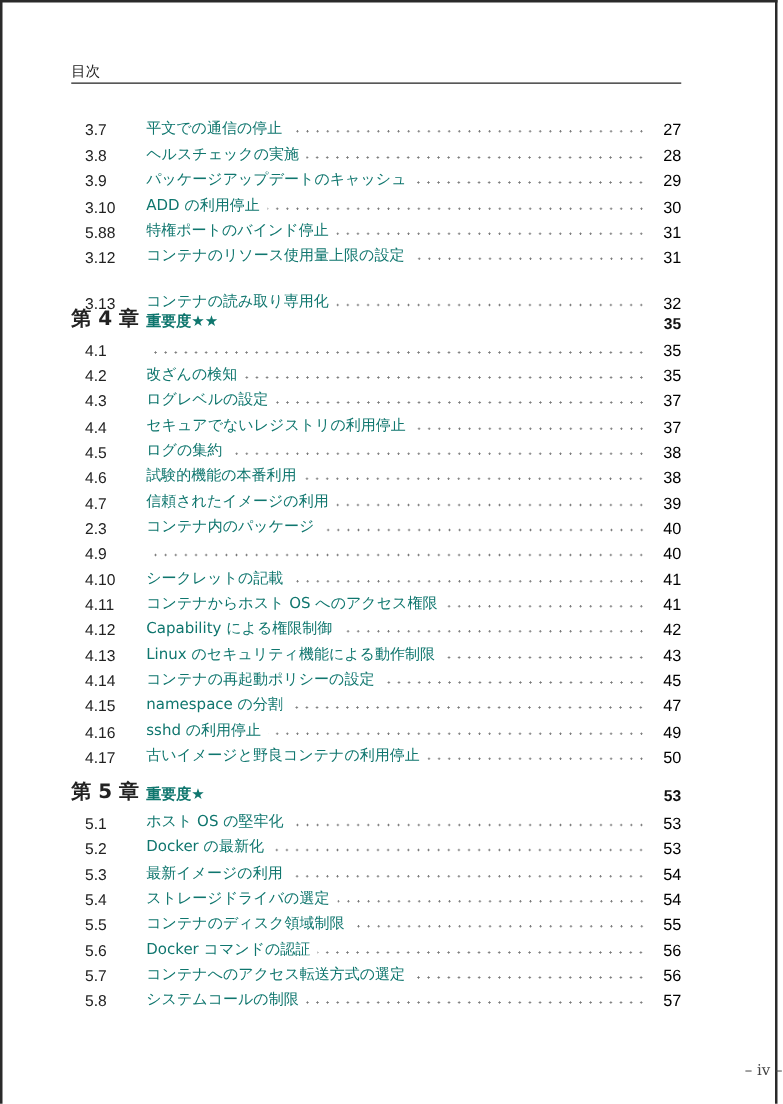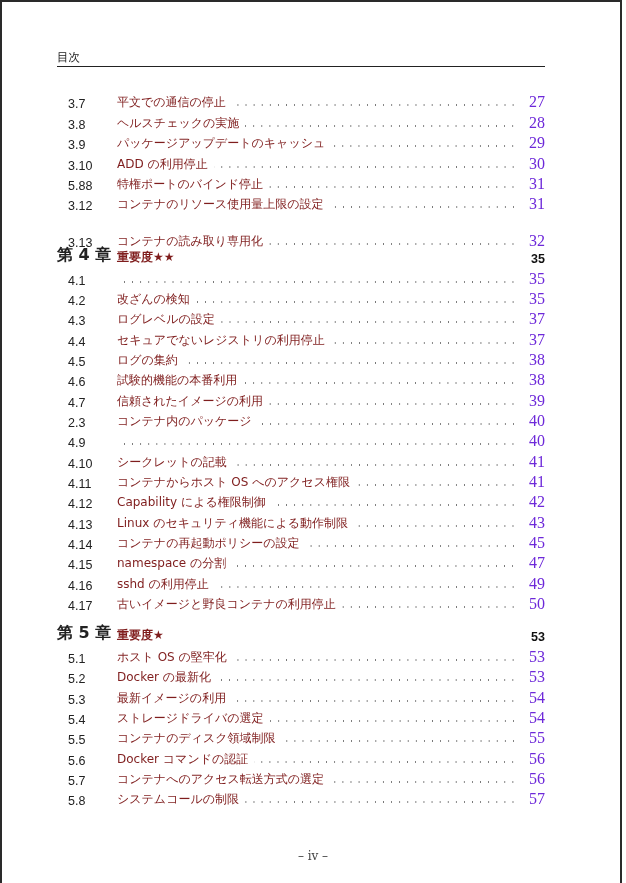--- a/index.html
+++ b/index.html
@@ -17,33 +17,33 @@
     }
     .head-rule {
       position: absolute; left: 57px; top: 66px; width: 488px; height: 1px; background: #222;
     }
     .toc { position: absolute; left: 0; top: 0; width: 626px; }
     .row {
       position: absolute; left: 57px; width: 488px; height: 18px;
       display: flex; align-items: flex-end; font-size: 12px;
     }
     .num { width: 60px; padding-left: 11px; box-sizing: border-box; font-family: "Liberation Sans", sans-serif; font-size: 12.5px; color: #222; }
-    .title { white-space: nowrap; color: #7f1d1d; font-size: 12px; }
+    .title { white-space: nowrap; color: #0f766e; font-size: 12px; }
     .dots {
       flex: 1; margin: 0 8px 0 6px; height: 2px; align-self: center; margin-top: 6px;
       background-image: radial-gradient(circle, #777 0.7px, transparent 0.9px);
       background-size: 8.1px 2px; background-repeat: repeat-x; background-position: right center;
     }
-    .page { width: 20px; text-align: right; font-family: Liberation Serif, serif; font-size: 16px; color: #6d28d9; }
+    .page { width: 20px; text-align: right; font-family: Liberation Sans, sans-serif; font-size: 13px; color: #000000; }
     .chapter .num { padding-left: 0; font-weight: bold; font-size: 16px; font-family: "DejaVu Sans", sans-serif; }
     .chapter .title { font-weight: bold; }
     .chapter .page { font-family: "Liberation Sans", sans-serif; font-weight: bold; font-size: 12.5px; color: #111; }
     .chapter .spacer { flex: 1; }
     .folio {
-      position: absolute; left: 0; width: 626px; top: 849px; text-align: center;
+      position: absolute; left: 0; width: 626px; top: 849px; text-align: right;
       font-family: "DejaVu Serif", "Liberation Serif", serif; font-size: 12px; color: #444;
     }
   </style>
 </head>
 <body>
 
 <div class="page-border"></div>
 
 <div class="running-head">目次</div>
 <div class="head-rule"></div>

